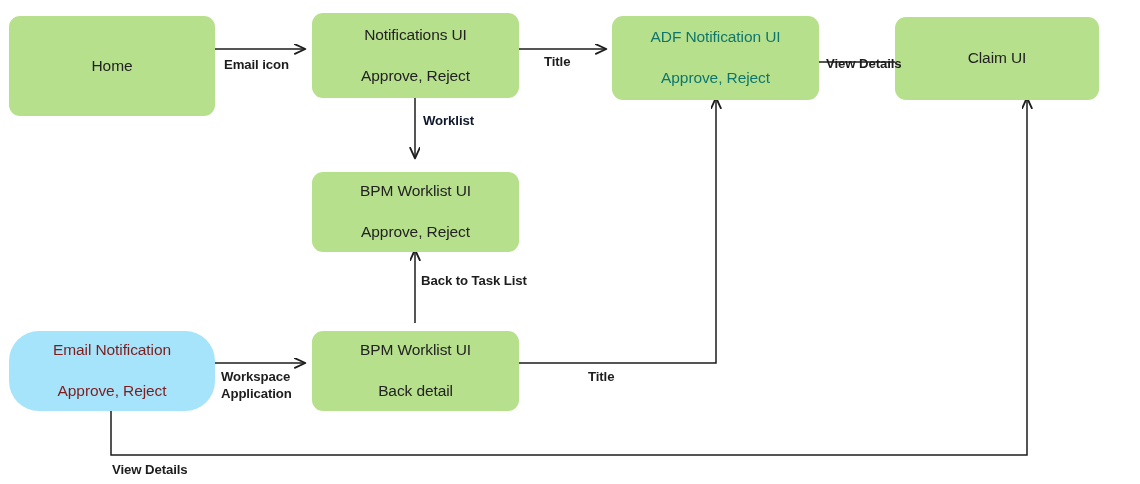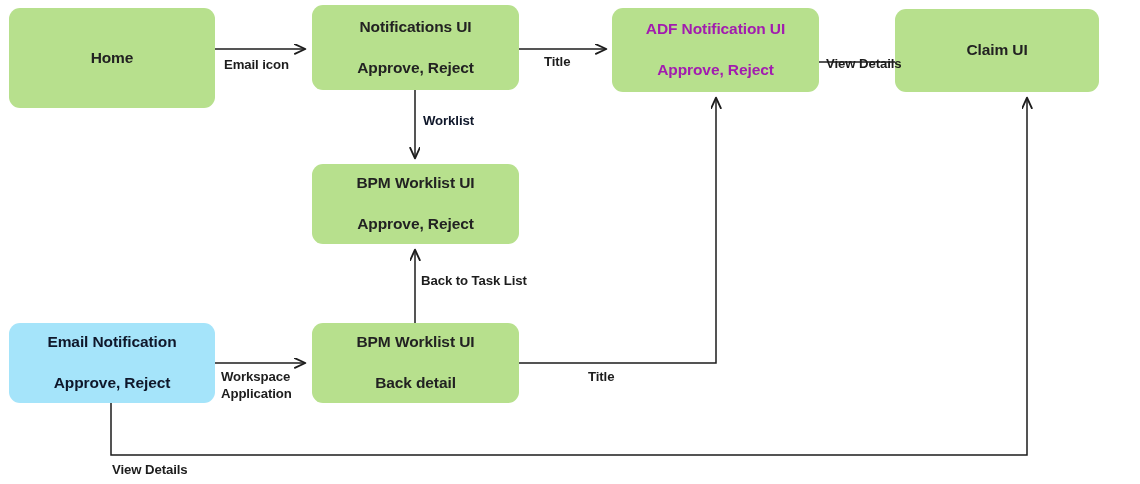--- a/index.html
+++ b/index.html
@@ -26,24 +26,25 @@
   .node {
     position: absolute;
     box-sizing: border-box;
     border-radius: 11px;
     display: flex;
     flex-direction: column;
     align-items: center;
     justify-content: center;
     text-align: center;
     color: #222222;
-    font-weight: bold;
+    font-weight: normal;
     font-size: 15.5px;
     line-height: 1.2;
     letter-spacing: -0.1px;
+    margin-top: 8px;
   }
   .node .line1 { display: block; }
   .node .line2 { display: block; margin-top: 22px; }
   .node.single .line1 { margin: 0; }
   .edge-label {
     position: absolute;
     color: #1d1d1d;
     font-weight: bold;
     font-size: 13.2px;
     line-height: 1.28;
@@ -74,32 +75,32 @@
   </svg>
 
   <div id="node-layer">
       <div class="node single" style="left: 9px; top: 8px; width: 206px; height: 100px; background: rgb(183, 224, 141); color: rgb(34, 34, 34);">
         <span class="line1">Home</span>
       </div>
       <div class="node" style="left: 312px; top: 5px; width: 207px; height: 85px; background: rgb(183, 224, 141); color: rgb(34, 34, 34);">
         <span class="line1">Notifications UI</span>
         <span class="line2">Approve, Reject</span>
       </div>
-      <div class="node" style="left: 612px; top: 8px; width: 207px; height: 84px; background: rgb(183, 224, 141); color: #a21caf;">
+      <div class="node" style="left: 612px; top: 8px; width: 207px; height: 84px; background: rgb(183, 224, 141); color: #0f766e;">
         <span class="line1">ADF Notification UI</span>
         <span class="line2">Approve, Reject</span>
       </div>
       <div class="node single" style="left: 895px; top: 9px; width: 204px; height: 83px; background: rgb(183, 224, 141); color: rgb(34, 34, 34);">
         <span class="line1">Claim UI</span>
       </div>
       <div class="node" style="left: 312px; top: 164px; width: 207px; height: 80px; background: rgb(183, 224, 141); color: rgb(34, 34, 34);">
         <span class="line1">BPM Worklist UI</span>
         <span class="line2">Approve, Reject</span>
       </div>
-      <div class="node" style="left: 9px; top: 323px; width: 206px; height: 80px; background: rgb(165, 228, 250); color: #0f172a;">
+      <div class="node" style="left: 9px; top: 323px; width: 206px; height: 80px; background: rgb(165, 228, 250); color: #7f1d1d; border-radius: 30px;">
         <span class="line1">Email Notification</span>
         <span class="line2">Approve, Reject</span>
       </div>
       <div class="node" style="left: 312px; top: 323px; width: 207px; height: 80px; background: rgb(183, 224, 141); color: rgb(34, 34, 34);">
         <span class="line1">BPM Worklist UI</span>
         <span class="line2">Back detail</span>
       </div>
     </div>
   <div id="label-layer">
       <div class="edge-label" style="left: 224px; top: 57px; color: rgb(29, 29, 29);">Email icon</div>

